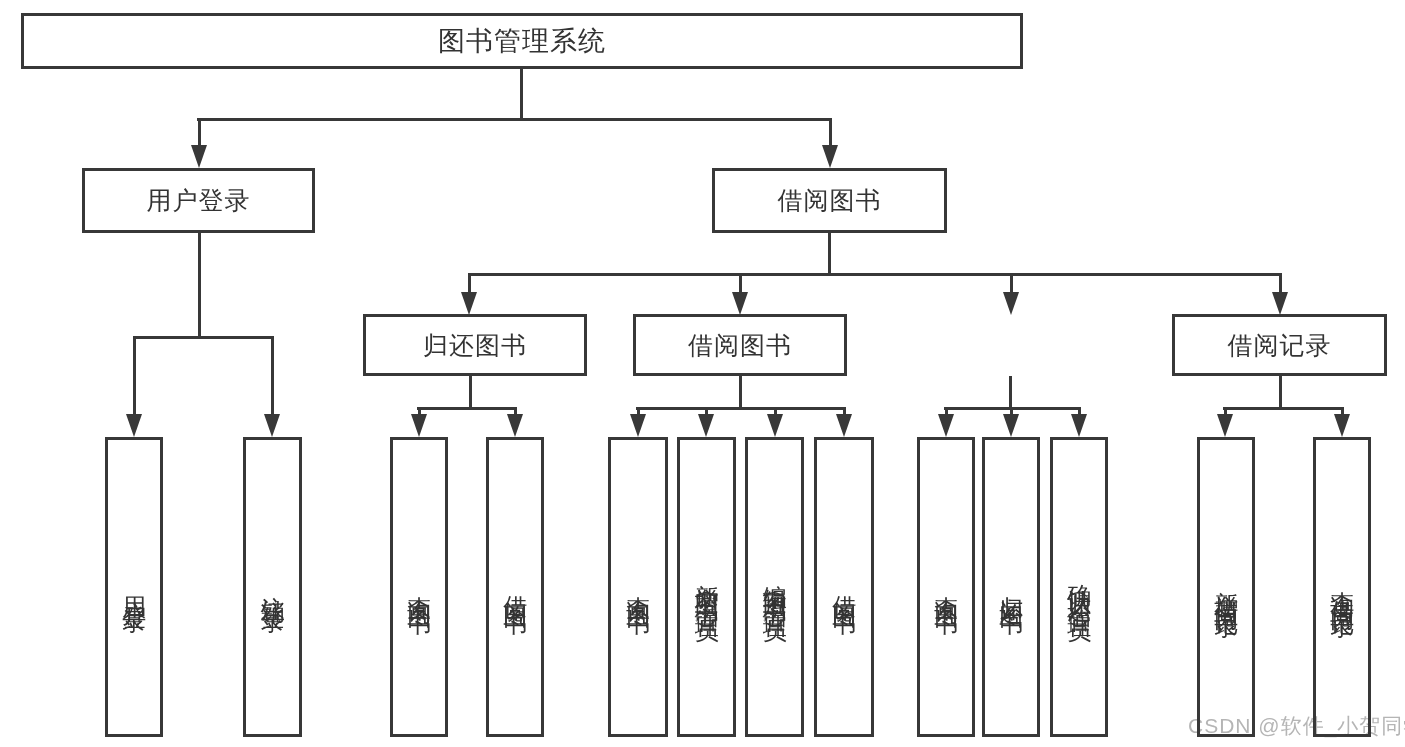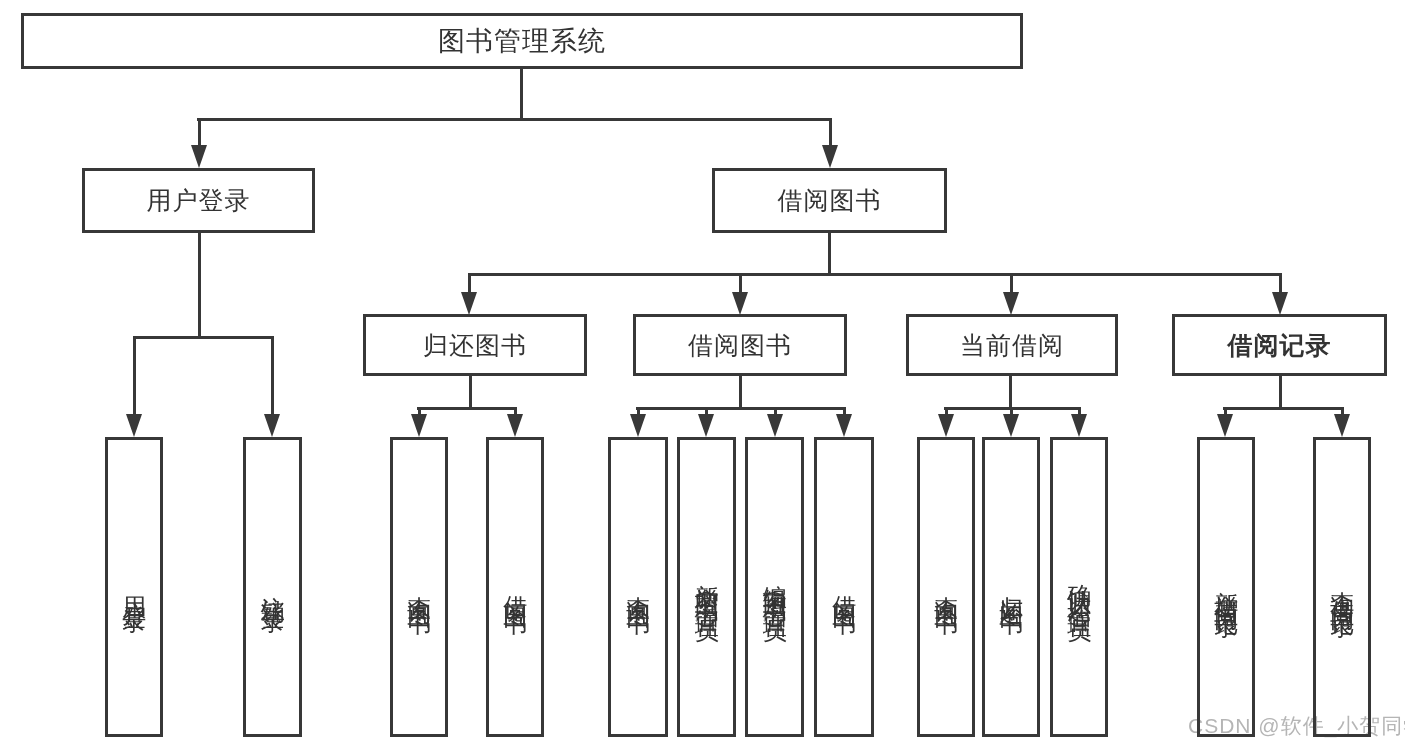--- a/index.html
+++ b/index.html
@@ -80,24 +80,21 @@
   <div class="ah" style="left:1003px;top:292px;"></div>
   <div class="vl" style="left:1279px;top:273px;height:20px;"></div>
   <div class="ah" style="left:1272px;top:292px;"></div>
 
   <div class="box hbox" style="left:363px;top:314px;width:224px;height:62px;">
     <span>归还图书</span>
   </div>
   <div class="box hbox" style="left:633px;top:314px;width:214px;height:62px;">
     <span>借阅图书</span>
   </div>
-  <div class="box hbox" style="left:906px;top:314px;width:212px;height:62px;">
-    <span>当前借阅</span>
-  </div>
-  <div class="box hbox" style="left:1172px;top:314px;width:215px;height:62px;font-weight:bold;">
+  <div class="box hbox" style="left:1172px;top:314px;width:215px;height:62px;">
     <span>借阅记录</span>
   </div>
 
   <div class="vl" style="left:469px;top:376px;height:31px;"></div>
   <div class="hl" style="left:417px;top:407px;width:100px;"></div>
   <div class="vl" style="left:418px;top:407px;height:10px;"></div>
   <div class="ah" style="left:411px;top:414px;"></div>
   <div class="vl" style="left:514px;top:407px;height:10px;"></div>
   <div class="ah" style="left:507px;top:414px;"></div>
 

